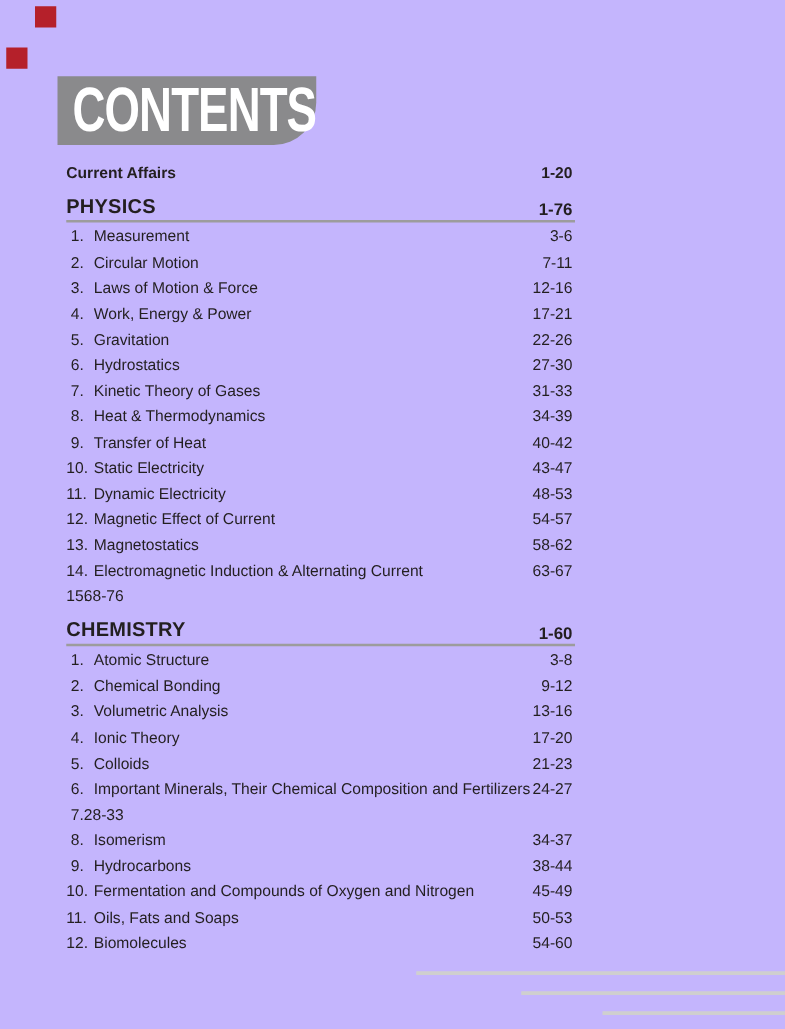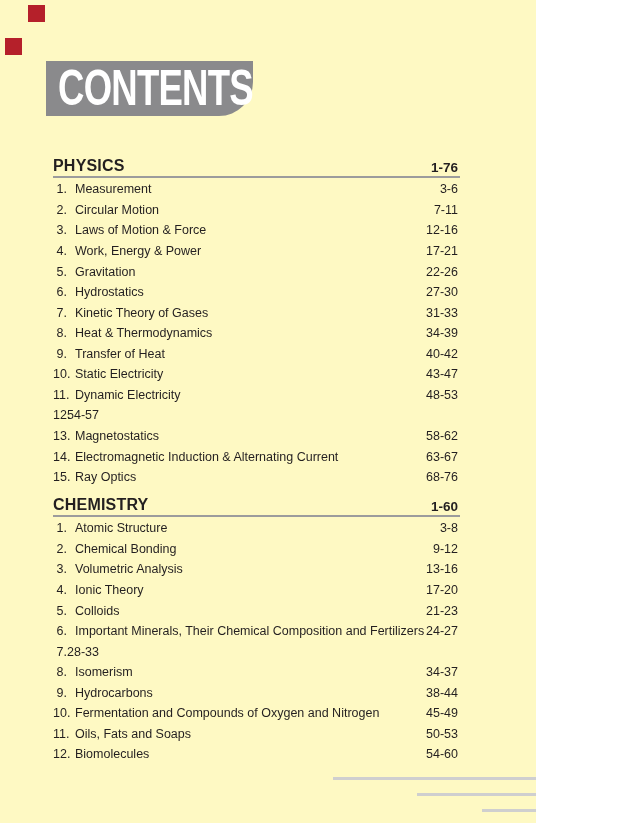--- a/index.html
+++ b/index.html
@@ -1,19 +1,19 @@
 <!DOCTYPE html>
 <html><head>
 <meta charset="utf-8">
 <style>
   html,body{margin:0;padding:0;background:#ffffff;}
   .page{
     position:relative;
-    width:536px;height:823px;
-    background:#fef9c3;
+    width:628px;height:823px;
+    background:#c4b5fd;
     font-family:"Liberation Sans", sans-serif;
     color:#231f20;
     overflow:hidden;
   }
   
   .sq{position:absolute;width:17px;height:17px;background:#b5202a;}
   .sq1{left:28px;top:5px;}
   .sq2{left:5px;top:38px;}
 
   
@@ -72,20 +72,24 @@
 
 <div class="page">
 
   <div class="sq sq1"></div>
   <div class="sq sq2"></div>
 
   <div class="contents-banner">
     <span class="contents-text">CONTENTS</span>
   </div>
 
+  <div class="fm-row">
+    <span>Current Affairs</span>
+    <span>1-20</span>
+  </div>
 
   <div class="section" style="top:153px">
     <div class="sec-head">
       <span class="sec-title">PHYSICS</span>
       <span class="sec-pages">1-76</span>
     </div>
     <div class="sec-rule"></div>
     <div class="sec-items">
         <div class="toc-row">
           <span class="no">1.</span>
@@ -137,35 +141,35 @@
           <span class="tt">Static Electricity</span>
           <span class="pg">43-47</span>
         </div>
         <div class="toc-row">
           <span class="no">11.</span>
           <span class="tt">Dynamic Electricity</span>
           <span class="pg">48-53</span>
         </div>
         <div class="toc-row">
           <span class="no">12.</span>
+          <span class="tt">Magnetic Effect of Current</span>
           <span class="pg">54-57</span>
         </div>
         <div class="toc-row">
           <span class="no">13.</span>
           <span class="tt">Magnetostatics</span>
           <span class="pg">58-62</span>
         </div>
         <div class="toc-row">
           <span class="no">14.</span>
           <span class="tt">Electromagnetic Induction &amp; Alternating Current</span>
           <span class="pg">63-67</span>
         </div>
         <div class="toc-row">
           <span class="no">15.</span>
-          <span class="tt">Ray Optics</span>
           <span class="pg">68-76</span>
         </div>
       </div>
   </div>
 
   <div class="section" style="top:492px">
     <div class="sec-head">
       <span class="sec-title">CHEMISTRY</span>
       <span class="sec-pages">1-60</span>
     </div>

